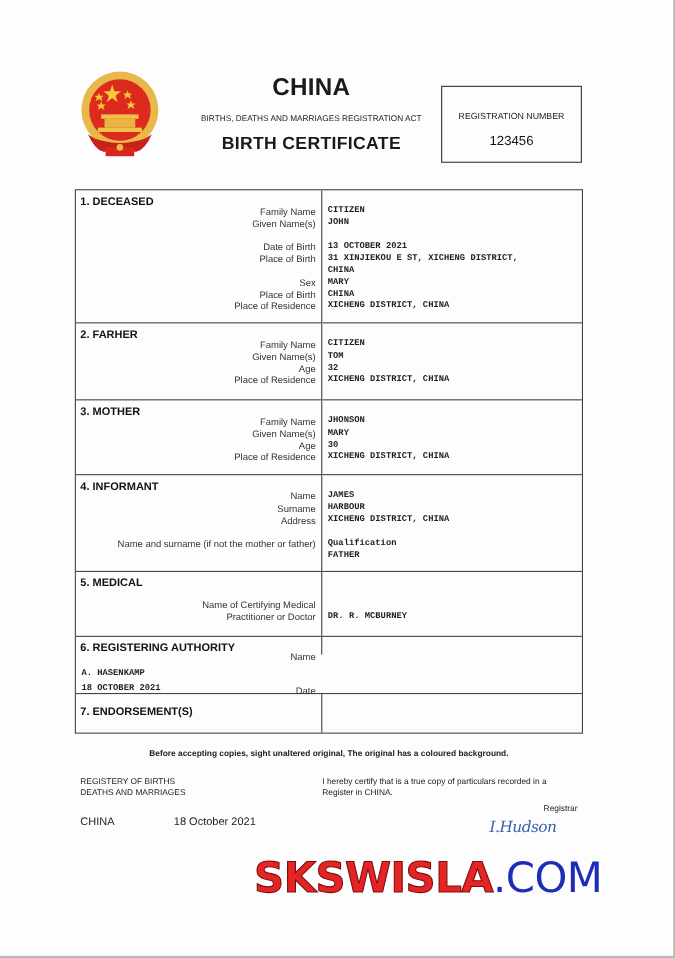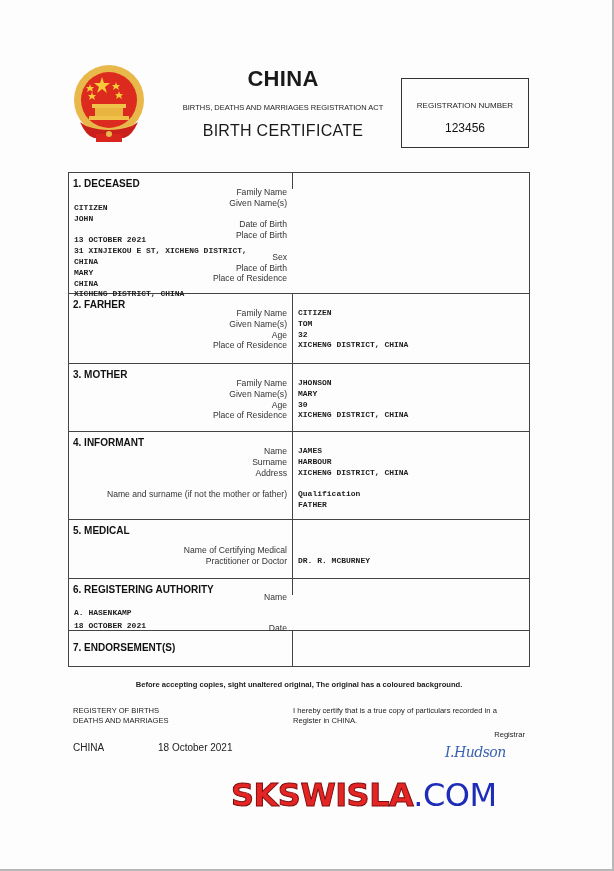--- a/index.html
+++ b/index.html
@@ -6,49 +6,49 @@
   body {
     width: 614px; height: 871px; background: #fdfdfd; position: relative; overflow: hidden;
     font-family: "Liberation Sans", sans-serif; color: #1a1a1a;
   }
   .page-edge-right { position: absolute; right: 0; top: 0; width: 2px; height: 871px; background: #b8b8b8; }
   .page-edge-bottom { position: absolute; left: 0; bottom: 0; width: 614px; height: 2px; background: #b8b8b8; }
 
   .emblem { position: absolute; left: 72px; top: 64px; width: 74px; height: 82px; }
   .hdr-country { position: absolute; left: 170px; top: 66px; width: 226px; text-align: center; font-weight: bold; font-size: 22px; letter-spacing: 0.3px; }
   .hdr-act { position: absolute; left: 164px; top: 103px; width: 238px; text-align: center; font-size: 7.5px; color: #222; white-space: nowrap; }
-  .hdr-title { position: absolute; left: 170px; top: 122px; width: 226px; text-align: center; font-weight: normal; font-size: 16px; letter-spacing: 0.3px; }
+  .hdr-title { position: absolute; left: 170px; top: 122px; width: 226px; text-align: center; font-weight: bold; font-size: 16px; letter-spacing: 0.3px; }
 
   .reg-box { position: absolute; left: 401px; top: 78px; width: 128px; height: 70px; border: 1px solid #333; box-sizing: border-box; text-align: center; }
   .reg-box .lbl { margin-top: 22px; font-size: 8px; color: #222; }
   .reg-box .val { margin-top: 11px; font-size: 12px; color: #111; }
 
   .table { position: absolute; left: 68px; top: 172px; width: 462px; border: 1.5px solid #444; box-sizing: border-box; }
   .row { display: flex; border-bottom: 1.5px solid #444; box-sizing: border-box; }
   .row:last-child { border-bottom: none; }
   .left { width: 224px; border-right: 1.5px solid #444; box-sizing: border-box; position: relative; padding: 5px 4px 0 4px; }
   .right { flex: 1; padding: 5px 0 0 5px; box-sizing: border-box; }
   .sec-title { font-weight: bold; font-size: 10px; color: #111; }
   .lbl-col { position: absolute; right: 5px; text-align: right; font-size: 8.6px; color: #333; line-height: 10.8px; }
   .val-col { font-family: "Liberation Mono", monospace; font-weight: bold; font-size: 8px; color: #1e1e1e; line-height: 10.8px; }
   .gap { height: 10.8px; }
   .lbl-line, .val-line { white-space: nowrap; height: 10.8px; }
 
-  .r1 { height: 121px; flex-direction: column; } .r2 { height: 70px; } .r3 { height: 68px; } .r4 { height: 88px; }
+  .r1 { height: 121px; } .r2 { height: 70px; } .r3 { height: 68px; } .r4 { height: 88px; }
   .r5 { height: 59px; } .r6 { height: 52px; flex-direction: column; } .r7 { height: 35px; }
 
   .notice { position: absolute; left: 68px; top: 680px; width: 462px; text-align: center; font-weight: bold; font-size: 7.6px; color: #222; }
   .registry { position: absolute; left: 73px; top: 706px; font-size: 7.6px; color: #222; line-height: 10px; }
   .certify { position: absolute; left: 293px; top: 706px; width: 240px; font-size: 7.6px; color: #222; line-height: 10px; }
   .registrar { position: absolute; left: 480px; top: 730px; width: 45px; text-align: right; font-size: 7.6px; color: #222; }
   .country-footer { position: absolute; left: 73px; top: 742px; font-size: 10px; color: #222; }
   .date-footer { position: absolute; left: 158px; top: 742px; font-size: 10px; color: #222; }
   .signature { position: absolute; left: 445px; top: 744px; font-family: "DejaVu Serif", serif; font-style: italic; font-size: 14px; color: #3a62b0; letter-spacing: -0.5px; }
 
-  .watermark { position: absolute; left: 231px; top: 776px; font-family: "DejaVu Sans", sans-serif; font-size: 32px; letter-spacing: -0.5px; white-space: nowrap; }
+  .watermark { position: absolute; left: 231px; top: 776px; font-family: "DejaVu Sans", sans-serif; font-size: 38px; letter-spacing: -0.5px; white-space: nowrap; }
   .wm-red { color: #e52424; font-weight: bold; -webkit-text-stroke: 1px #7a0d0d; }
   .wm-blue { color: #1d2db8; }
 </style>
 </head>
 <body>
 
 <div class="page-edge-right"></div>
 <div class="page-edge-bottom"></div>
 
 <svg class="emblem" viewBox="0 0 74 82">

